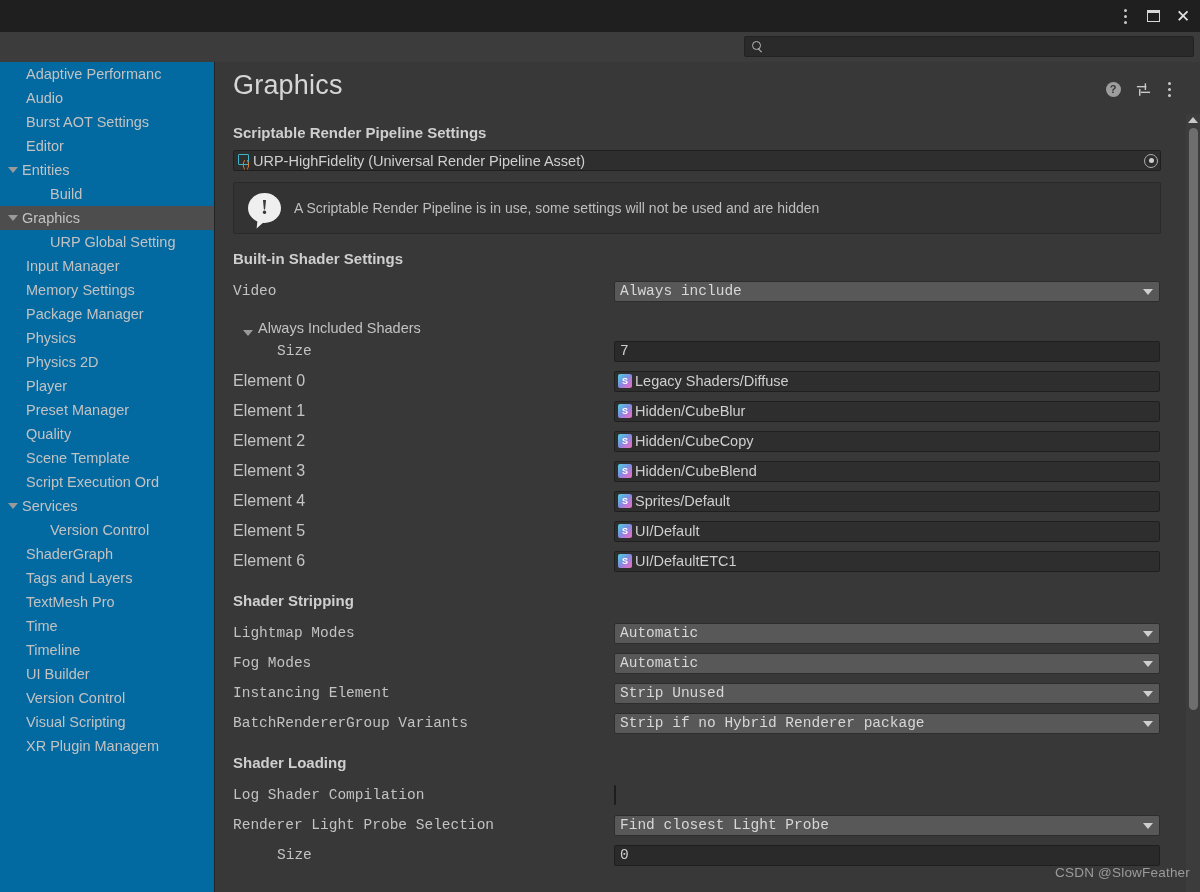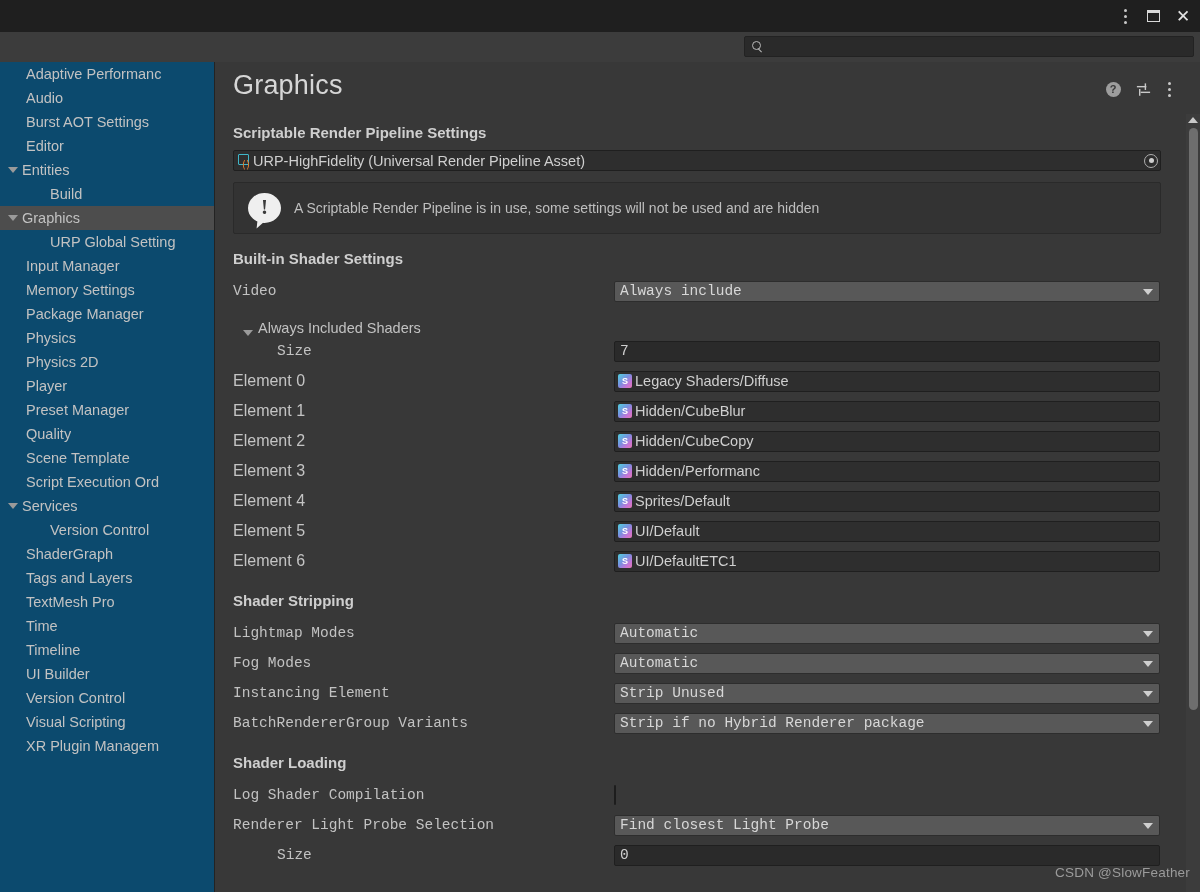--- a/index.html
+++ b/index.html
@@ -61,21 +61,21 @@
   }
   .magn::after {
     content: ""; position: absolute; left: 6px; top: 6.5px;
     width: 4.5px; height: 1.3px; background: #b9b9b9;
     transform: rotate(45deg); transform-origin: left center;
   }
 
   
   #sidebar {
     position: absolute; left: 0; top: 62px; width: 215px; height: 830px;
-    background: #0c4a6e; border-right: 1px solid #232323;
+    background: #0369a1; border-right: 1px solid #232323;
     overflow: hidden;
   }
   .navitem {
     height: 24px; display: flex; align-items: center;
     font-size: 14.5px; color: #c2c2c2; white-space: nowrap;
     cursor: pointer; position: relative;
   }
   .navitem.selected { background: #4d4d4d; }
   .navitem .tri {
     width: 0; height: 0; flex: 0 0 auto;
@@ -493,21 +493,21 @@
                 <span>Hidden/CubeCopy</span>
                 <span class="picker"><i></i></span>
               </span>
             </span>
           </div>
           <div class="elemrow">
             <span class="label i2">Element 3</span>
             <span class="fieldwrap">
               <span class="shaderfield">
                 <span class="shicon">S</span>
-                <span>Hidden/Performanc</span>
+                <span>Hidden/CubeBlend</span>
                 <span class="picker"><i></i></span>
               </span>
             </span>
           </div>
           <div class="elemrow">
             <span class="label i2">Element 4</span>
             <span class="fieldwrap">
               <span class="shaderfield">
                 <span class="shicon">S</span>
                 <span>Sprites/Default</span>

